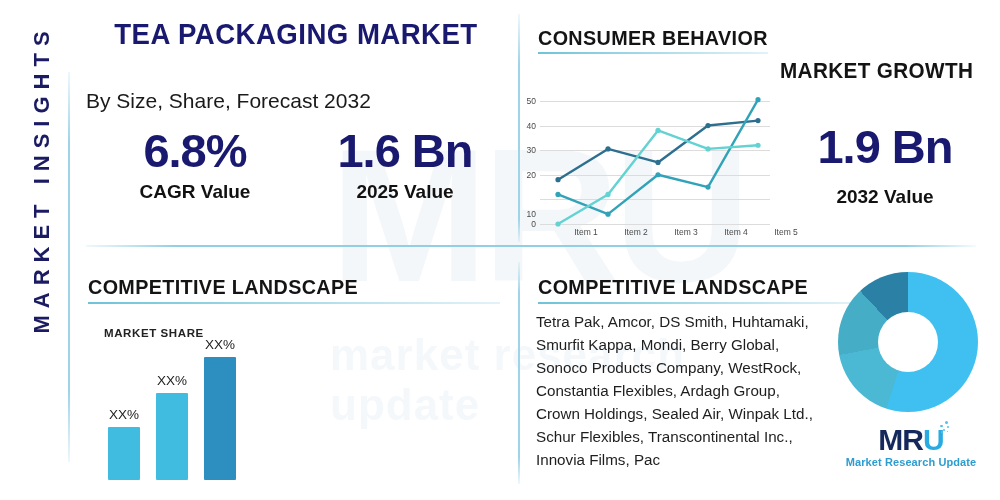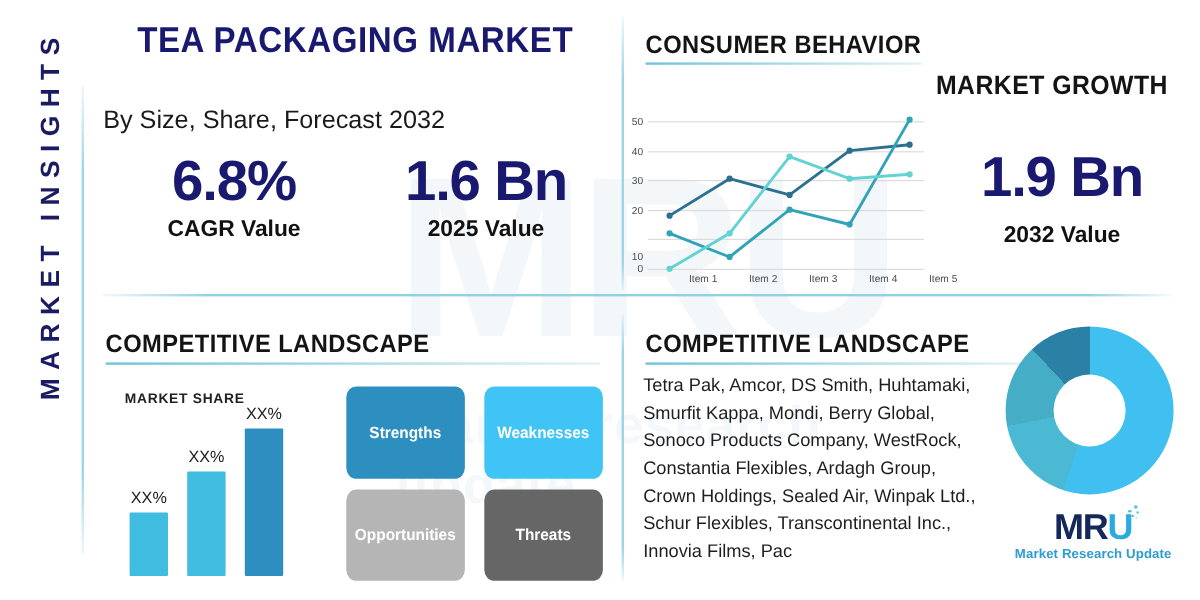--- a/index.html
+++ b/index.html
@@ -405,26 +405,20 @@
   <div class="ms-title">MARKET SHARE</div>
   <div class="bar-wrap" id="bar-wrap">
       <div class="bar" style="left: 8px; height: 53.2px; background: rgb(63, 188, 224);"></div>
       <div class="bar-label" style="left: 24px; top: 66.8px;">XX%</div>
       <div class="bar" style="left: 56px; height: 86.8px; background: rgb(63, 188, 224);"></div>
       <div class="bar-label" style="left: 72px; top: 33.2px;">XX%</div>
       <div class="bar" style="left: 104px; height: 123.2px; background: rgb(45, 143, 191);"></div>
       <div class="bar-label" style="left: 120px; top: -3.2px;">XX%</div>
     </div>
 
-  <div class="swot" id="swot-grid">
-      <div class="swot-cell" style="background: rgb(45, 143, 191);">Strengths</div>
-      <div class="swot-cell" style="background: rgb(63, 196, 245);">Weaknesses</div>
-      <div class="swot-cell" style="background: rgb(181, 181, 181);">Opportunities</div>
-      <div class="swot-cell" style="background: rgb(102, 102, 102);">Threats</div>
-    </div>
 
   <div class="sec-head" style="left:538px; top:275px;">COMPETITIVE LANDSCAPE</div>
   <div class="sec-rule" style="left:538px; top:302px; width:318px;"></div>
 
   <div class="co-list">Tetra Pak, Amcor, DS Smith, Huhtamaki, Smurfit Kappa, Mondi, Berry Global, Sonoco Products Company, WestRock, Constantia Flexibles, Ardagh Group, Crown Holdings, Sealed Air, Winpak Ltd., Schur Flexibles, Transcontinental Inc., Innovia Films, Pac</div>
 
   <div class="donut" id="donut" style="background: conic-gradient(rgb(63, 192, 240) 0deg, rgb(63, 192, 240) 198deg, rgb(75, 184, 212) 198deg, rgb(75, 184, 212) 259.2deg, rgb(69, 174, 198) 259.2deg, rgb(69, 174, 198) 316.8deg, rgb(42, 128, 165) 316.8deg, rgb(42, 128, 165) 360deg);">
     <div class="donut-hole"></div>
   </div>
 

